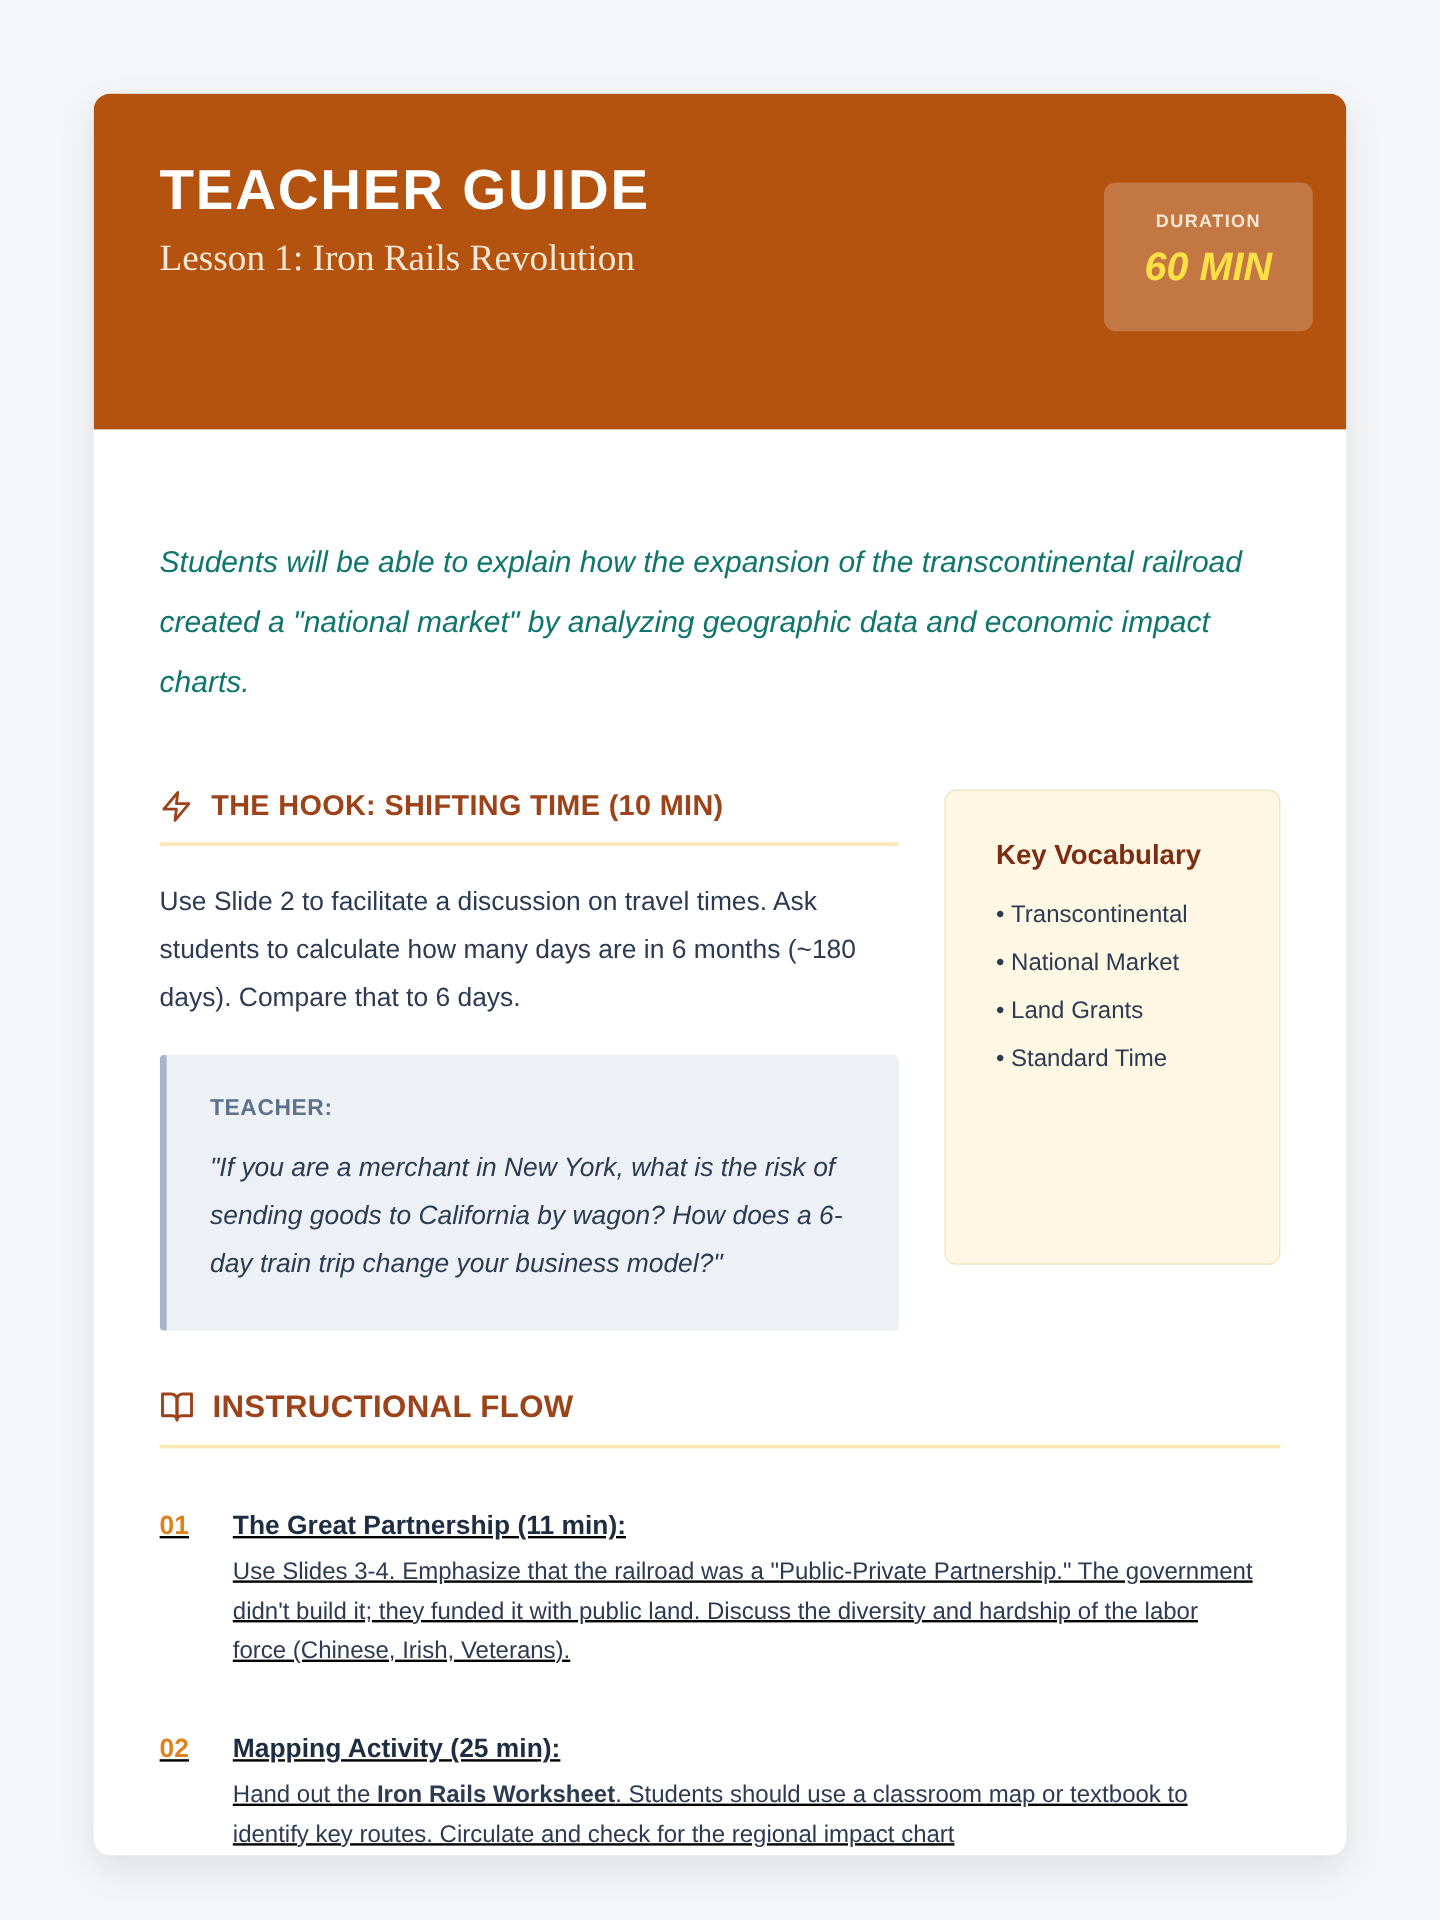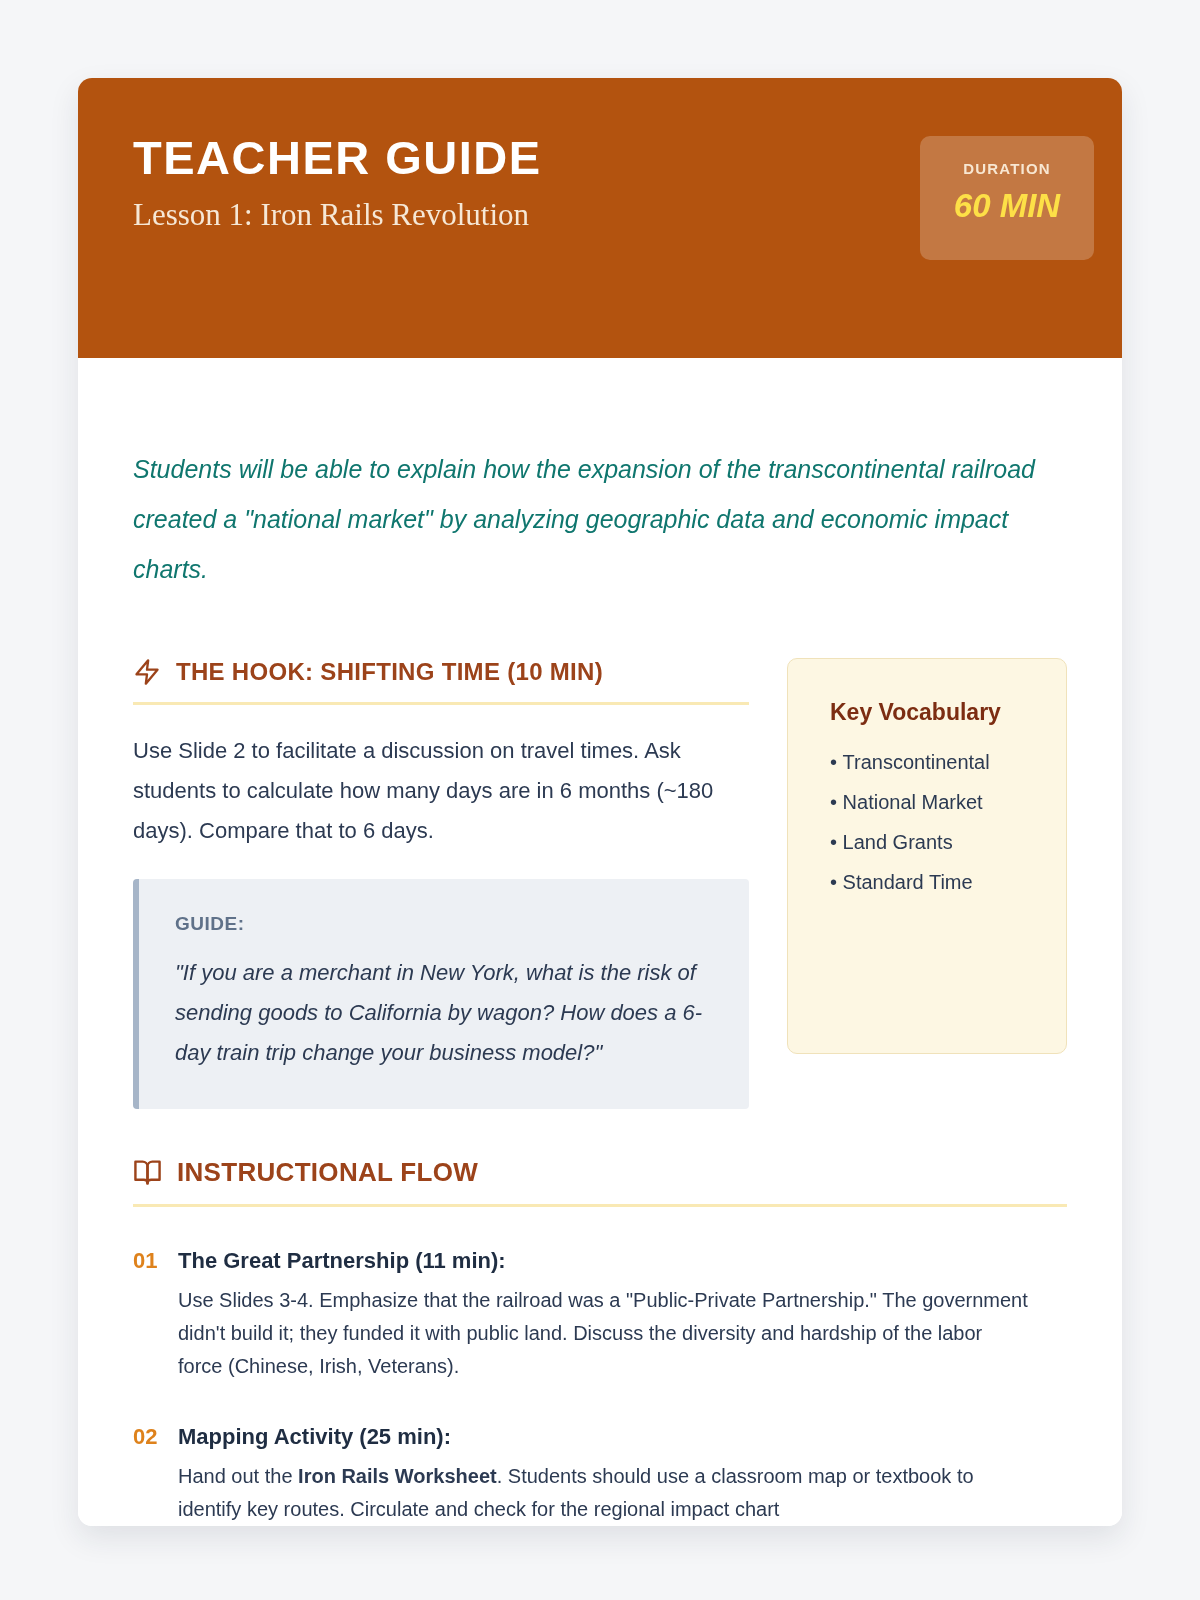--- a/index.html
+++ b/index.html
@@ -41,21 +41,21 @@
     font-size: 31px;
     font-weight: 400;
   }
   .duration-badge {
     background: rgba(255,255,255,0.22);
     border-radius: 10px;
     width: 174px;
     min-height: 124px;
     padding: 24px 6px;
     text-align: center;
-    margin-top: 2px;
+    margin-top: 18px;
   }
   .duration-label {
     color: #f8e7d2;
     font-size: 15px;
     font-weight: 700;
     letter-spacing: 1.2px;
   }
   .duration-value {
     margin-top: 10px;
     color: #fde047;
@@ -151,22 +151,23 @@
   }
   .vocab-list li::before {
     content: "\2022\00a0";
     color: #2c3a52;
   }
 
   .flow-section { margin-top: 48px; }
 
   .flow-item {
     display: flex;
-    gap: 11px;
-    margin-top: 40px;
+    gap: 27px;
+    margin-top: 50px;
+    text-decoration: underline;
   }
   .flow-num {
     color: #de821c;
     font-size: 22px;
     font-weight: 800;
     width: 34px;
     flex: 0 0 auto;
     line-height: 1.3;
   }
   .flow-title {
@@ -210,21 +211,21 @@
       <div class="left-col">
         <div class="section-heading hook-heading">
           <svg width="28" height="28" viewBox="0 0 24 24" fill="none" stroke="#9c431a" stroke-width="2" stroke-linejoin="round" stroke-linecap="round">
             <polygon points="13 2 3 14 12 14 11 22 21 10 12 10 13 2"></polygon>
           </svg>
           <span>THE HOOK: SHIFTING TIME (10 MIN)</span>
         </div>
         <p class="hook-text">Use Slide 2 to facilitate a discussion on travel times. Ask students to calculate how many days are in 6 months (~180 days). Compare that to 6 days.</p>
 
         <div class="prompt-box">
-          <div class="prompt-label">GUIDE:</div>
+          <div class="prompt-label">TEACHER:</div>
           <p class="prompt-quote">"If you are a merchant in New York, what is the risk of sending goods to California by wagon? How does a 6-day train trip change your business model?"</p>
         </div>
       </div>
 
       <div class="right-col">
         <div class="vocab-box">
           <div class="vocab-title">Key Vocabulary</div>
           <ul class="vocab-list">
             <li>Transcontinental</li>
             <li>National Market</li>

